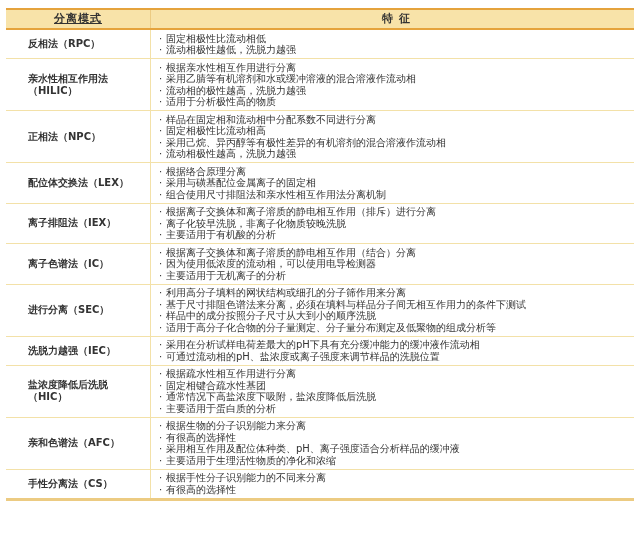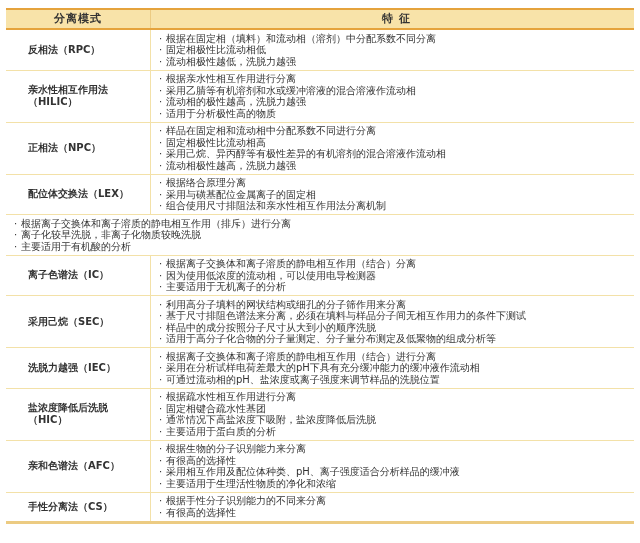--- a/index.html
+++ b/index.html
@@ -35,20 +35,21 @@
     font-weight:bold;
     font-size:11px;
     line-height:18px;
     text-align:center;
     letter-spacing:1px;
   }
   .col-mode{
     flex:0 0 145px;
     width:145px;
     border-right:1.5px solid var(--light-sep);
+    text-decoration:underline;
   }
   .header-row .col-mode{
     border-right:1.5px solid var(--bottom-border);
   }
   .col-features{
     flex:1;
     padding-left:8px;
   }
   .row{
     display:flex;
@@ -89,21 +90,20 @@
 <div class="page">
   <div class="table">
     <div class="header-row">
       <div class="header-cell col-mode">分离模式</div>
       <div class="header-cell col-features">特 征</div>
     </div>
     <div id="rows">
   <div class="row">
     <div class="cell-mode">反相法（RPC）</div>
     <div class="cell-features">
-            <div class="feature-line"><span class="bullet">·</span>根据在固定相（填料）和流动相（溶剂）中分配系数不同分离</div>
             <div class="feature-line"><span class="bullet">·</span>固定相极性比流动相低</div>
             <div class="feature-line"><span class="bullet">·</span>流动相极性越低，洗脱力越强</div>
           </div>
   </div>
 
   <div class="row">
     <div class="cell-mode">亲水性相互作用法（HILIC）</div>
     <div class="cell-features">
             <div class="feature-line"><span class="bullet">·</span>根据亲水性相互作用进行分离</div>
             <div class="feature-line"><span class="bullet">·</span>采用乙腈等有机溶剂和水或缓冲溶液的混合溶液作流动相</div>
@@ -125,50 +125,50 @@
   <div class="row">
     <div class="cell-mode">配位体交换法（LEX）</div>
     <div class="cell-features">
             <div class="feature-line"><span class="bullet">·</span>根据络合原理分离</div>
             <div class="feature-line"><span class="bullet">·</span>采用与磺基配位金属离子的固定相</div>
             <div class="feature-line"><span class="bullet">·</span>组合使用尺寸排阻法和亲水性相互作用法分离机制</div>
           </div>
   </div>
 
   <div class="row">
+    <div class="cell-mode">离子排阻法（IEX）</div>
     <div class="cell-features">
             <div class="feature-line"><span class="bullet">·</span>根据离子交换体和离子溶质的静电相互作用（排斥）进行分离</div>
             <div class="feature-line"><span class="bullet">·</span>离子化较早洗脱，非离子化物质较晚洗脱</div>
             <div class="feature-line"><span class="bullet">·</span>主要适用于有机酸的分析</div>
           </div>
   </div>
 
   <div class="row">
     <div class="cell-mode">离子色谱法（IC）</div>
     <div class="cell-features">
             <div class="feature-line"><span class="bullet">·</span>根据离子交换体和离子溶质的静电相互作用（结合）分离</div>
             <div class="feature-line"><span class="bullet">·</span>因为使用低浓度的流动相，可以使用电导检测器</div>
             <div class="feature-line"><span class="bullet">·</span>主要适用于无机离子的分析</div>
           </div>
   </div>
 
   <div class="row">
-    <div class="cell-mode">采用己烷（SEC）</div>
+    <div class="cell-mode">进行分离（SEC）</div>
     <div class="cell-features">
             <div class="feature-line"><span class="bullet">·</span>利用高分子填料的网状结构或细孔的分子筛作用来分离</div>
             <div class="feature-line"><span class="bullet">·</span>基于尺寸排阻色谱法来分离，必须在填料与样品分子间无相互作用力的条件下测试</div>
             <div class="feature-line"><span class="bullet">·</span>样品中的成分按照分子尺寸从大到小的顺序洗脱</div>
             <div class="feature-line"><span class="bullet">·</span>适用于高分子化合物的分子量测定、分子量分布测定及低聚物的组成分析等</div>
           </div>
   </div>
 
   <div class="row">
     <div class="cell-mode">洗脱力越强（IEC）</div>
     <div class="cell-features">
-            <div class="feature-line"><span class="bullet">·</span>根据离子交换体和离子溶质的静电相互作用（结合）进行分离</div>
             <div class="feature-line"><span class="bullet">·</span>采用在分析试样电荷差最大的pH下具有充分缓冲能力的缓冲液作流动相</div>
             <div class="feature-line"><span class="bullet">·</span>可通过流动相的pH、盐浓度或离子强度来调节样品的洗脱位置</div>
           </div>
   </div>
 
   <div class="row">
     <div class="cell-mode">盐浓度降低后洗脱（HIC）</div>
     <div class="cell-features">
             <div class="feature-line"><span class="bullet">·</span>根据疏水性相互作用进行分离</div>
             <div class="feature-line"><span class="bullet">·</span>固定相键合疏水性基团</div>

